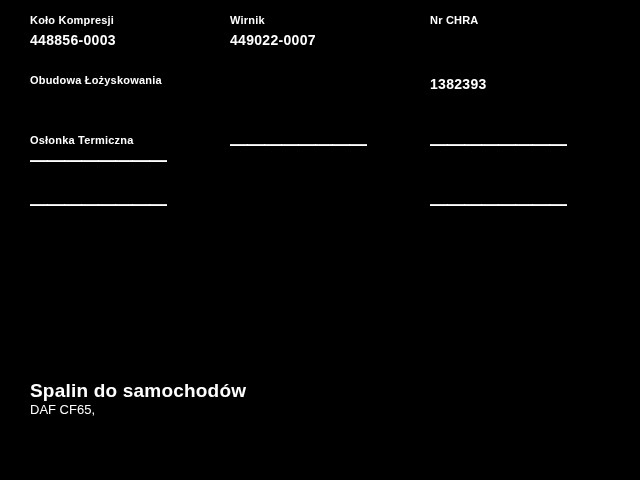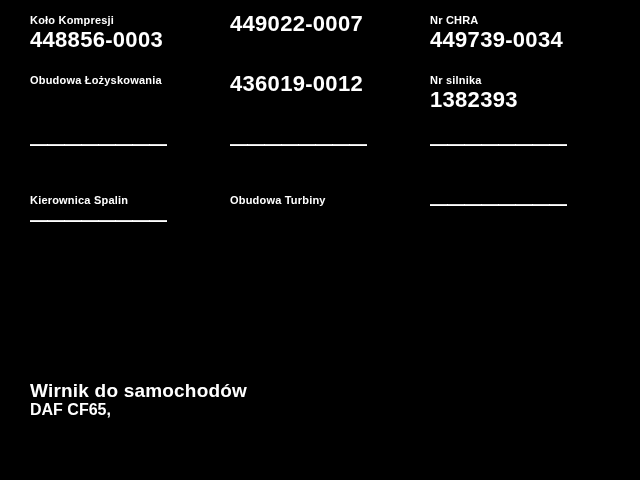--- a/index.html
+++ b/index.html
@@ -34,21 +34,21 @@
   }
   .spec-label {
     font-size: 11px;
     font-weight: bold;
     letter-spacing: 0.2px;
     line-height: 13px;
     margin-bottom: 3px;
     color: #ffffff;
   }
   .spec-value {
-    font-size: 22px;
+    font-size: 14px;
     font-weight: bold;
     letter-spacing: 0.3px;
     line-height: 20px;
     color: #ffffff;
     white-space: pre;
   }
   .spec-value.empty {
     font-size: 18px;
     letter-spacing: -1px;
   }
@@ -59,86 +59,83 @@
     width: 580px;
   }
   .fits-title {
     font-size: 19px;
     font-weight: bold;
     letter-spacing: 0.2px;
     line-height: 22px;
     color: #ffffff;
   }
   .fits-list {
-    font-size: 16px;
-    font-weight: bold;
+    font-size: 13px;
+    font-weight: normal;
     line-height: 14px;
     margin-top: 1px;
     color: #ffffff;
   }
 </style>
 </head>
 <body>
 
 <div class="page">
 
   <div class="spec-grid">
 
     <div class="spec-item">
       <div class="spec-label">Koło Kompresji</div>
       <div class="spec-value">448856-0003</div>
     </div>
 
     <div class="spec-item">
+      <div class="spec-label">Wirnik</div>
       <div class="spec-value">449022-0007</div>
     </div>
 
     <div class="spec-item">
       <div class="spec-label">Nr CHRA</div>
-      <div class="spec-value">449739-0034</div>
     </div>
 
     <div class="spec-item">
       <div class="spec-label">Obudowa Łożyskowania</div>
     </div>
 
     <div class="spec-item">
-      <div class="spec-value">436019-0012</div>
     </div>
 
     <div class="spec-item">
-      <div class="spec-label">Nr silnika</div>
       <div class="spec-value">1382393</div>
+    </div>
+
+    <div class="spec-item">
+      <div class="spec-label">Osłonka Termiczna</div>
+      <div class="spec-value empty">————————</div>
     </div>
 
     <div class="spec-item">
       <div class="spec-value empty">————————</div>
     </div>
 
     <div class="spec-item">
       <div class="spec-value empty">————————</div>
     </div>
 
     <div class="spec-item">
       <div class="spec-value empty">————————</div>
     </div>
 
     <div class="spec-item">
-      <div class="spec-label">Kierownica Spalin</div>
-      <div class="spec-value empty">————————</div>
-    </div>
-
-    <div class="spec-item">
-      <div class="spec-label">Obudowa Turbiny</div>
     </div>
 
     <div class="spec-item">
       <div class="spec-value empty">————————</div>
     </div>
 
   </div>
 
   <div class="fits">
-    <div class="fits-title">Wirnik do samochodów</div>
+    <div class="fits-title">Spalin do samochodów</div>
     <div class="fits-list">DAF CF65,</div>
   </div>
 
 </div>
 
 </body></html>

